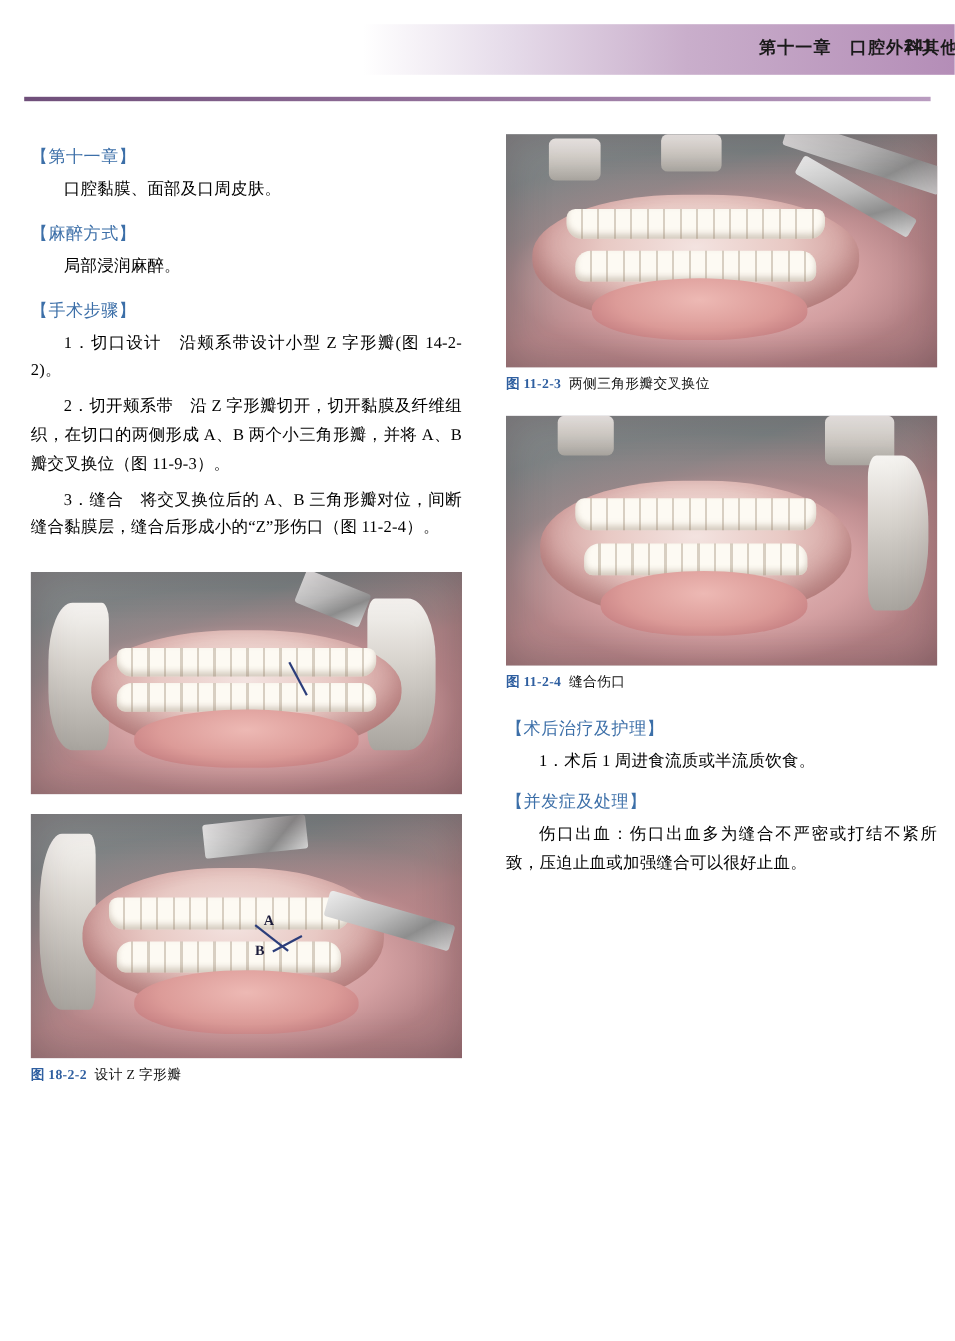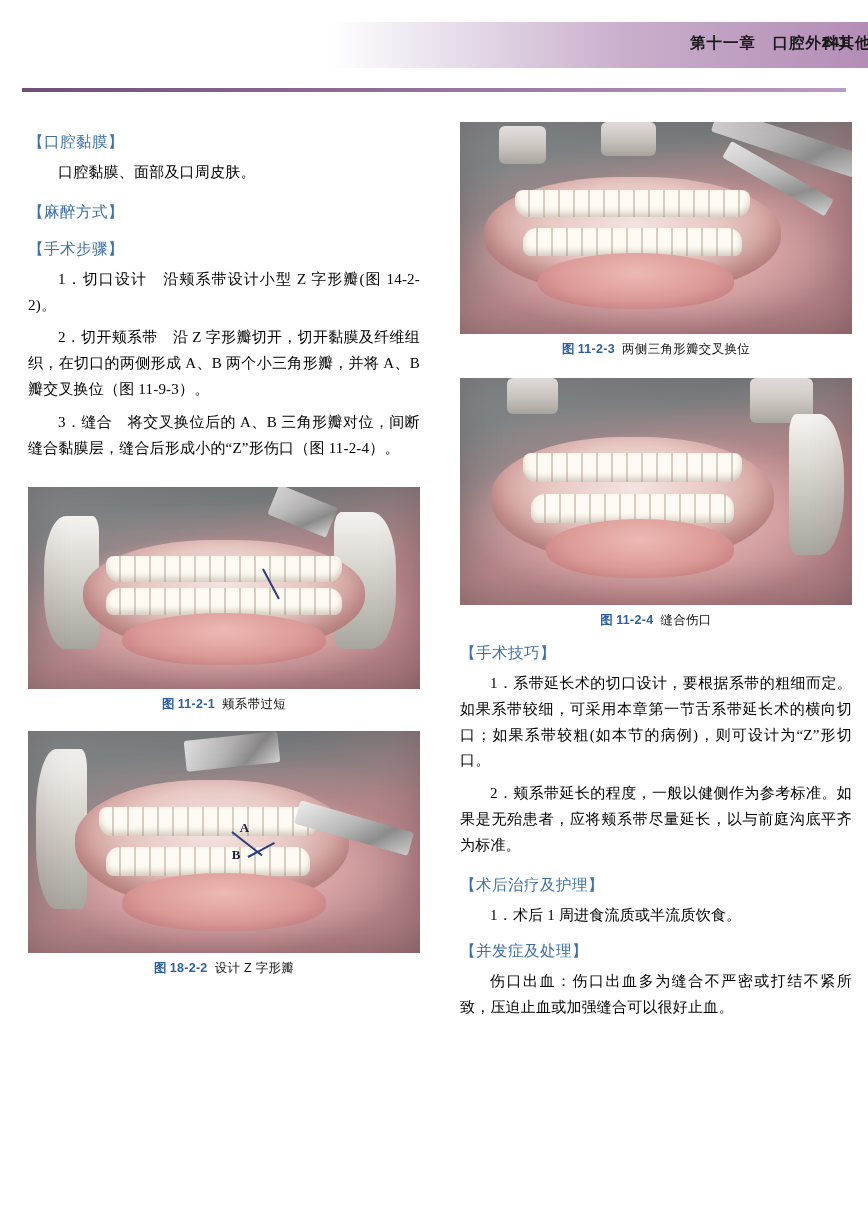--- a/index.html
+++ b/index.html
@@ -94,24 +94,23 @@
   .fig-img {
     width: 100%;
     display: block;
     border: 0;
     position: relative;
     overflow: hidden;
   }
   .fig-cap {
     font-size: 12.5px;
     margin-top: 7px;
-    font-family: Liberation Sans, sans-serif;
+    font-family: Liberation Serif, serif;
     color: #111;
     letter-spacing: 0.3px;
-    text-align: center;
   }
   .fig-cap .num {
     color: #2f5fa0;
     font-weight: bold;
     margin-right: 7px;
   }
   .fig-cap .num .tag { margin-right: 3px; }
 
   
   .photo {
@@ -197,28 +196,29 @@
 <body>
 
 <div class="header-band"></div>
 <div class="header-text">第十一章　口腔外科其他常见手术</div>
 <div class="header-page">241</div>
 <div class="rule"></div>
 
 <div class="col-left">
 
   <div class="section">
-    <div class="heading">【口腔黏膜】</div>
+    <div class="heading">【第十一章】</div>
     <p class="body">口腔黏膜、面部及口周皮肤。</p>
   </div>
 
   <div class="spacer-sm"></div>
 
   <div class="section">
     <div class="heading">【麻醉方式】</div>
+    <p class="body">局部浸润麻醉。</p>
   </div>
 
   <div class="spacer-sm"></div>
 
   <div class="section">
     <div class="heading">【手术步骤】</div>
     <p class="body">1．切口设计　沿颊系带设计小型 Z 字形瓣(图 14-2-2)。</p>
     <p class="body">2．切开颊系带　沿 Z 字形瓣切开，切开黏膜及纤维组织，在切口的两侧形成 A、B 两个小三角形瓣，并将 A、B 瓣交叉换位（图 11-9-3）。</p>
     <p class="body">3．缝合　将交叉换位后的 A、B 三角形瓣对位，间断缝合黏膜层，缝合后形成小的“Z”形伤口（图 11-2-4）。</p>
   </div>
@@ -228,23 +228,20 @@
       <div class="teal"></div>
       <div class="retractor" style="left:4%; top:14%; width:14%; height:66%; border-radius:40% 12% 12% 40%;"></div>
       <div class="retractor" style="right:6%; top:12%; width:16%; height:68%; border-radius:12% 40% 40% 12%;"></div>
       <div class="mouth" style="top:26%; height:56%;"></div>
       <div class="teeth-upper" style="top:34%;"></div>
       <div class="teeth-lower" style="top:50%;"></div>
       <div class="tongue" style="top:62%;"></div>
       <div class="instrument" style="left:62%; top:4%; width:16%; height:16%; transform:rotate(22deg);"></div>
       <div class="blueline" style="left:60%; top:40%; width:34px; transform:rotate(62deg);"></div>
       <div class="darkframe"></div>
-    </div>
-    <div class="fig-cap">
-      <span class="num"><span class="tag">图</span><span>11-2-1</span></span><span>颊系带过短</span>
     </div>
   </div>
 
   <div class="fig fig-block" id="fig1122" style="margin-top:18px;">
     <div class="fig-img photo">
       <div class="teal"></div>
       <div class="retractor" style="left:2%; top:8%; width:13%; height:72%; border-radius:40% 12% 12% 40%;"></div>
       <div class="mouth" style="left:12%; top:22%; width:70%; height:58%;"></div>
       <div class="teeth-upper" style="left:18%; top:34%; width:56%;"></div>
       <div class="teeth-lower" style="left:20%; top:52%; width:52%;"></div>
@@ -296,25 +293,20 @@
       <div class="tongue" style="left:22%; top:62%; width:48%;"></div>
       <div class="darkframe"></div>
     </div>
     <div class="fig-cap">
       <span class="num"><span class="tag">图</span><span>11-2-4</span></span><span>缝合伤口</span>
     </div>
   </div>
 
   <div class="spacer-md"></div>
 
-  <div class="section">
-    <div class="heading">【手术技巧】</div>
-    <p class="body">1．系带延长术的切口设计，要根据系带的粗细而定。如果系带较细，可采用本章第一节舌系带延长术的横向切口；如果系带较粗(如本节的病例)，则可设计为“Z”形切口。</p>
-    <p class="body">2．颊系带延长的程度，一般以健侧作为参考标准。如果是无殆患者，应将颊系带尽量延长，以与前庭沟底平齐为标准。</p>
-  </div>
 
   <div class="spacer-sm"></div>
 
   <div class="section">
     <div class="heading">【术后治疗及护理】</div>
     <p class="body tight">1．术后 1 周进食流质或半流质饮食。</p>
   </div>
 
   <div class="spacer-sm"></div>
 

